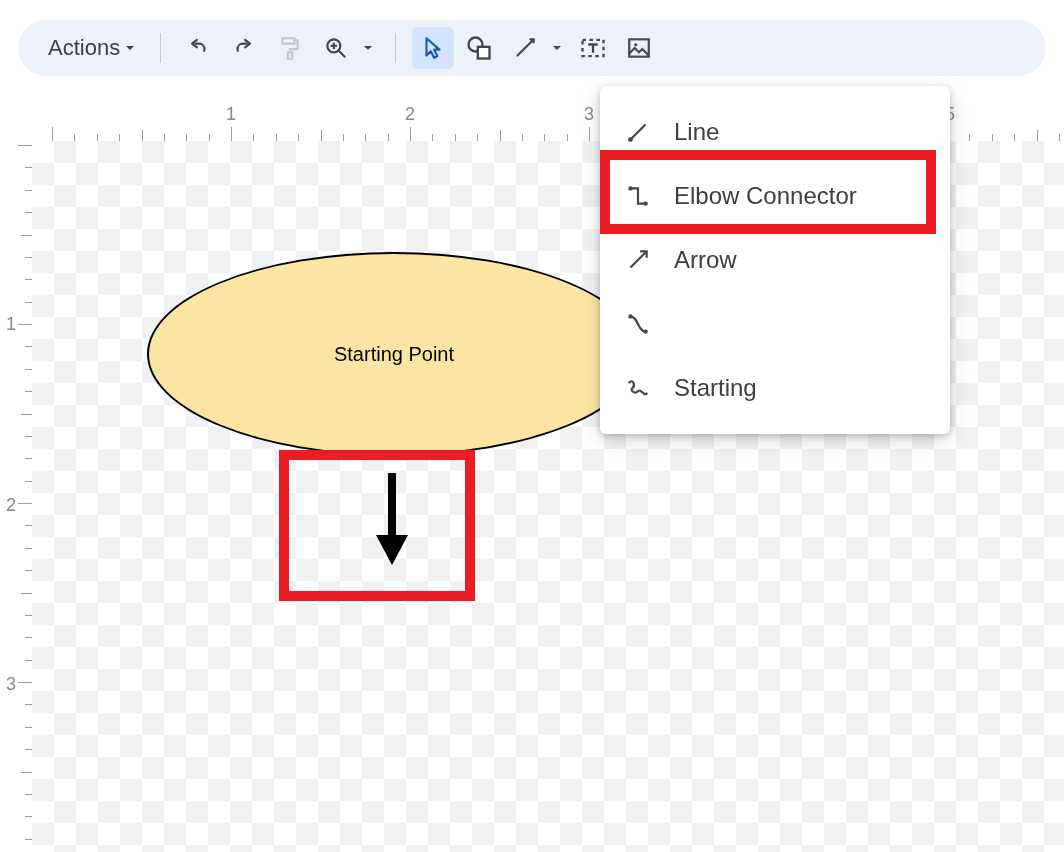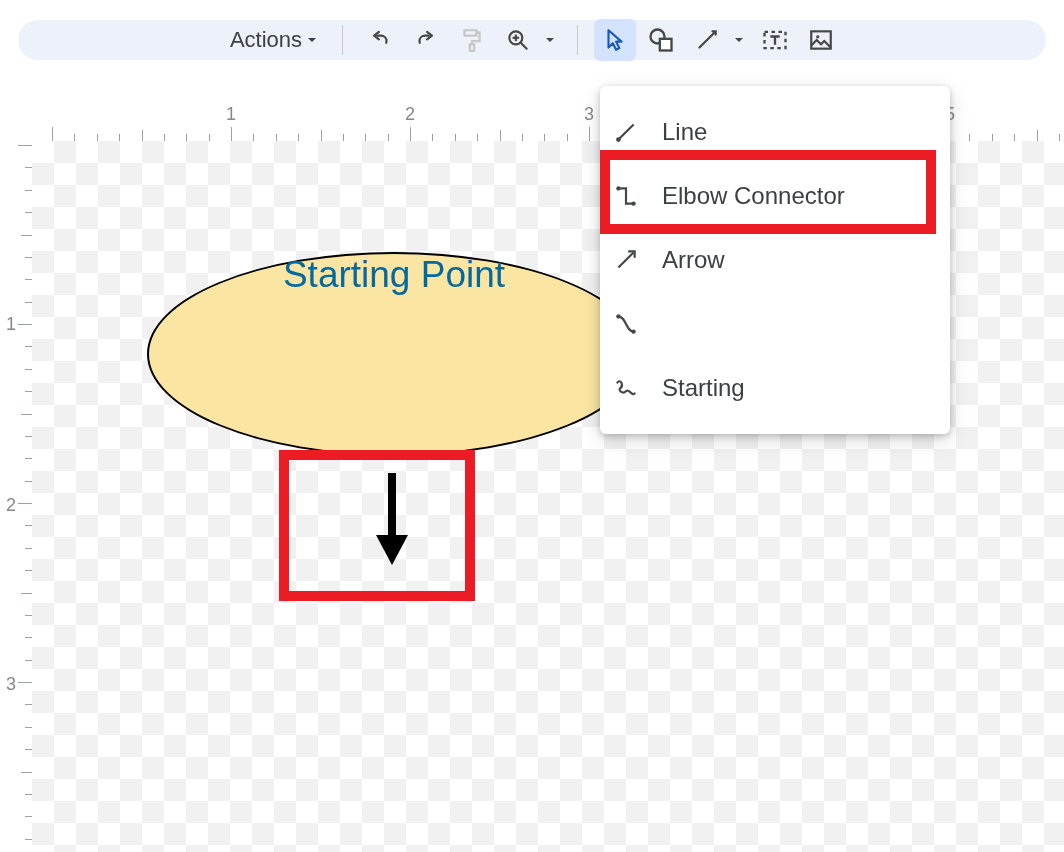--- a/index.html
+++ b/index.html
@@ -1,20 +1,20 @@
 <!DOCTYPE html>
 <html><head>
 <meta charset="utf-8">
 <style>
   html,body{margin:0;padding:0;font-family:Arial,Helvetica,sans-serif;background:#fff;width:1064px;height:852px;overflow:hidden;color:#3c4043;}
   
   .toolbar{
-    position:absolute;left:18px;top:20px;right:18px;height:40px;
+    position:absolute;left:18px;top:20px;right:18px;height:56px;
     background:#edf2fa;border-radius:28px;
-    display:flex;align-items:center;padding:0 22px;gap:4px;justify-content:center;
+    display:flex;align-items:center;padding:0 22px;gap:4px;
   }
   .actions-btn{
     display:flex;align-items:center;gap:4px;font-size:22px;color:#3c4043;
     padding:4px 8px;border-radius:6px;cursor:pointer;
   }
   .tb-sep{width:1px;height:30px;background:#c7c7c7;margin:0 12px;}
   .tb-btn{
     width:42px;height:42px;display:flex;align-items:center;justify-content:center;
     border-radius:6px;cursor:pointer;
   }
@@ -49,22 +49,22 @@
     position:absolute;inset:0;
     background-image:
       linear-gradient(45deg,#f1f1f1 25%,transparent 25%,transparent 75%,#f1f1f1 75%),
       linear-gradient(45deg,#f1f1f1 25%,transparent 25%,transparent 75%,#f1f1f1 75%);
     background-size:44px 44px;
     background-position:0 0,22px 22px;
   }
   .shape-ellipse{
     position:absolute;left:115px;top:111px;width:490px;height:200px;
     background:#fbe5a2;border:2px solid #000;border-radius:50%;
-    display:flex;justify-content:center;
-    font-size:37px;color:#0369a1;
+    display:flex;align-items:center;justify-content:center;
+    font-size:20px;color:#000000;
   }
   .shape-rect{
     position:absolute;left:115px;top:455px;width:490px;height:234px;
     background:#c3d8e9;border:2px solid #000;border-radius:32px;
     display:flex;align-items:flex-start;justify-content:center;
     padding-top:58px;box-sizing:border-box;
     font-size:30px;color:#000;
   }
   .arrow-down{
     position:absolute;left:340px;top:328px;width:40px;height:100px;
@@ -76,21 +76,21 @@
   .red-box.arrow-hl{left:247px;top:309px;width:196px;height:151px;}
   
   .dropdown{
     position:absolute;left:600px;top:86px;width:350px;
     background:#fff;border-radius:6px;
     box-shadow:0 2px 6px rgba(0,0,0,.2),0 6px 20px rgba(0,0,0,.15);
     padding:14px 0;
   }
   .dd-item{
     height:64px;display:flex;align-items:center;gap:22px;
-    padding:0 12px;font-size:24px;color:#3c4043;cursor:pointer;
+    padding:0 24px;font-size:24px;color:#3c4043;cursor:pointer;
   }
   .dd-item .ico{width:28px;height:28px;display:flex;align-items:center;justify-content:center;}
   .red-box.menu-hl{left:600px;top:150px;width:336px;height:84px;pointer-events:none;}
 </style>
 </head>
 <body>
 
 <div class="toolbar">
   <div class="actions-btn">
     <span>Actions</span>

